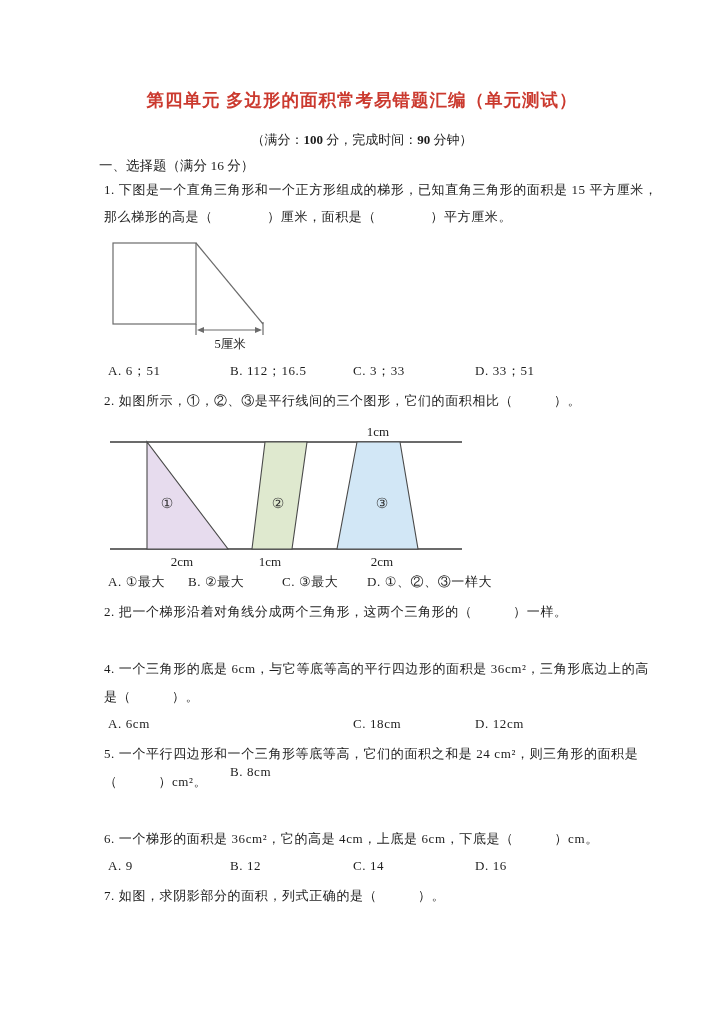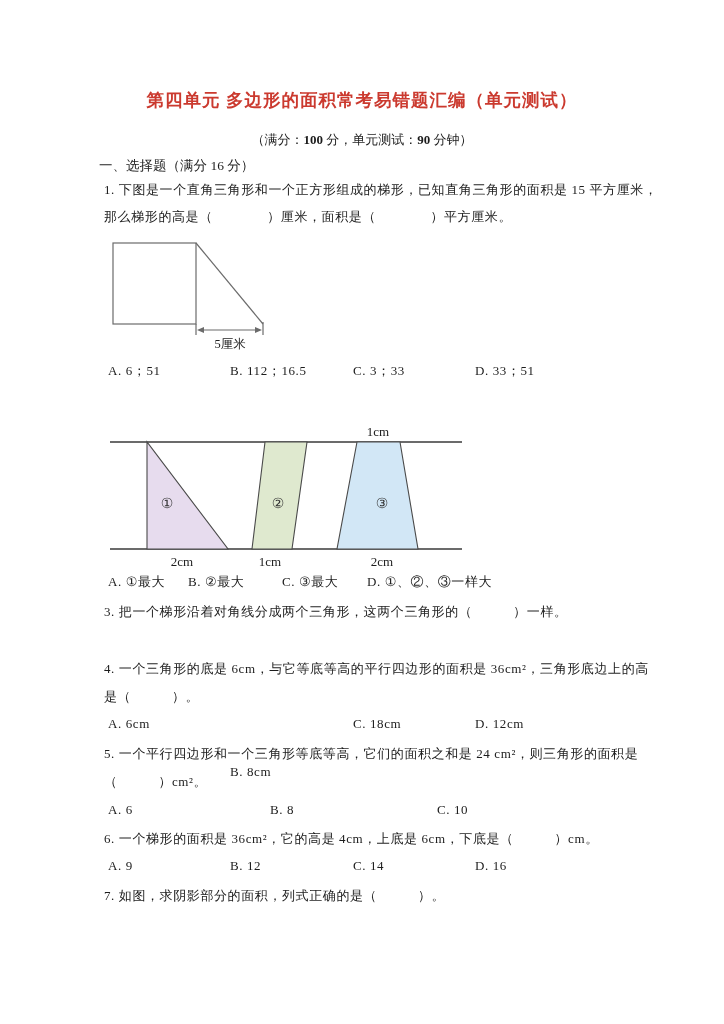--- a/index.html
+++ b/index.html
@@ -43,21 +43,21 @@
   svg text{font-family:"Liberation Serif","DejaVu Serif",serif;}
 </style>
 </head>
 <body>
 
 <div class="page">
 
   <div class="abs doc-title" style="color:#cb3a2f;">第四单元 多边形的面积常考易错题汇编（单元测试）</div>
 
   <div class="abs doc-subtitle">
-    <span>（满分：</span><b>100</b><span> 分，单元测试：</span><b>90</b><span> 分钟）</span>
+    <span>（满分：</span><b>100</b><span> 分，完成时间：</span><b>90</b><span> 分钟）</span>
   </div>
 
   <div class="abs section-heading">一、选择题（满分 16 分）</div>
 
   <div class="abs qline" style="left:104px;top:181px;">1. 下图是一个直角三角形和一个正方形组成的梯形，已知直角三角形的面积是 15 平方厘米，</div>
   <div class="abs qline" style="left:104px;top:208px;">那么梯形的高是（　　　　）厘米，面积是（　　　　）平方厘米。</div>
 
   <svg class="abs" style="left:110px;top:238px;" width="170" height="115" viewBox="0 0 170 115">
     <rect x="3" y="5" width="83" height="81" fill="none" stroke="#6b6b6b" stroke-width="1.2"></rect>
     <line x1="86" y1="5" x2="153" y2="86" stroke="#6b6b6b" stroke-width="1.2"></line>
@@ -69,20 +69,21 @@
     <text x="120" y="110" font-size="12.5" text-anchor="middle" fill="#1c1c1c">5厘米</text>
   </svg>
 
   <div class="abs opt-row" style="top:362px;">
     <span style="left:108px;">A. 6；51</span>
     <span style="left:230px;">B. 112；16.5</span>
     <span style="left:353px;">C. 3；33</span>
     <span style="left:475px;">D. 33；51</span>
   </div>
 
+  <div class="abs qline" style="left:104px;top:392px;">2. 如图所示，①，②、③是平行线间的三个图形，它们的面积相比（　　　）。</div>
 
   <svg class="abs" style="left:106px;top:424px;" width="362" height="148" viewBox="0 0 362 148">
     <text x="272" y="12" font-size="13" text-anchor="middle" fill="#1c1c1c">1cm</text>
     <line x1="4" y1="18" x2="356" y2="18" stroke="#3a3a3a" stroke-width="1.3"></line>
     <line x1="4" y1="125" x2="356" y2="125" stroke="#3a3a3a" stroke-width="1.3"></line>
 
     <polygon points="41,18 41,125 122,125" stroke="#4a4a4a" stroke-width="1.1" fill="#e7dcee"></polygon>
     <polygon points="159,18 201,18 186,125 146,125" stroke="#4a4a4a" stroke-width="1.1" fill="#dfe9cf"></polygon>
     <polygon points="251,18 294,18 312,125 231,125" stroke="#4a4a4a" stroke-width="1.1" fill="#d2e7f6"></polygon>
 
@@ -95,38 +96,33 @@
     <text x="276" y="142" font-size="13" text-anchor="middle" fill="#1c1c1c">2cm</text>
   </svg>
 
   <div class="abs opt-row" style="top:573px;">
     <span style="left:108px;">A. ①最大</span>
     <span style="left:188px;">B. ②最大</span>
     <span style="left:282px;">C. ③最大</span>
     <span style="left:367px;">D. ①、②、③一样大</span>
   </div>
 
-  <div class="abs qline" style="left:104px;top:603px;">3. 把一个梯形沿着对角线分成两个三角形，这两个三角形的（　　　）一样。</div>
+  <div class="abs qline" style="left:104px;top:603px;">2. 把一个梯形沿着对角线分成两个三角形，这两个三角形的（　　　）一样。</div>
 
   <div class="abs qline" style="left:104px;top:660px;">4. 一个三角形的底是 6cm，与它等底等高的平行四边形的面积是 36cm²，三角形底边上的高</div>
   <div class="abs qline" style="left:104px;top:688px;">是（　　　）。</div>
   <div class="abs opt-row" style="top:716px;">
     <span style="left:108px;">A. 6cm</span>
     <span style="left:230px;margin-top:48px;">B. 8cm</span>
     <span style="left:353px;">C. 18cm</span>
     <span style="left:475px;">D. 12cm</span>
   </div>
 
   <div class="abs qline" style="left:104px;top:745px;">5. 一个平行四边形和一个三角形等底等高，它们的面积之和是 24 cm²，则三角形的面积是</div>
   <div class="abs qline" style="left:104px;top:773px;">（　　　）cm²。</div>
-  <div class="abs opt-row" style="top:802px;">
-    <span style="left:108px;">A. 6</span>
-    <span style="left:270px;">B. 8</span>
-    <span style="left:437px;">C. 10</span>
-  </div>
 
   <div class="abs qline" style="left:104px;top:830px;">6. 一个梯形的面积是 36cm²，它的高是 4cm，上底是 6cm，下底是（　　　）cm。</div>
   <div class="abs opt-row" style="top:858px;text-align:center;">
     <span style="left:108px;">A. 9</span>
     <span style="left:230px;">B. 12</span>
     <span style="left:353px;">C. 14</span>
     <span style="left:475px;">D. 16</span>
   </div>
 
   <div class="abs qline" style="left:104px;top:887px;">7. 如图，求阴影部分的面积，列式正确的是（　　　）。</div>

